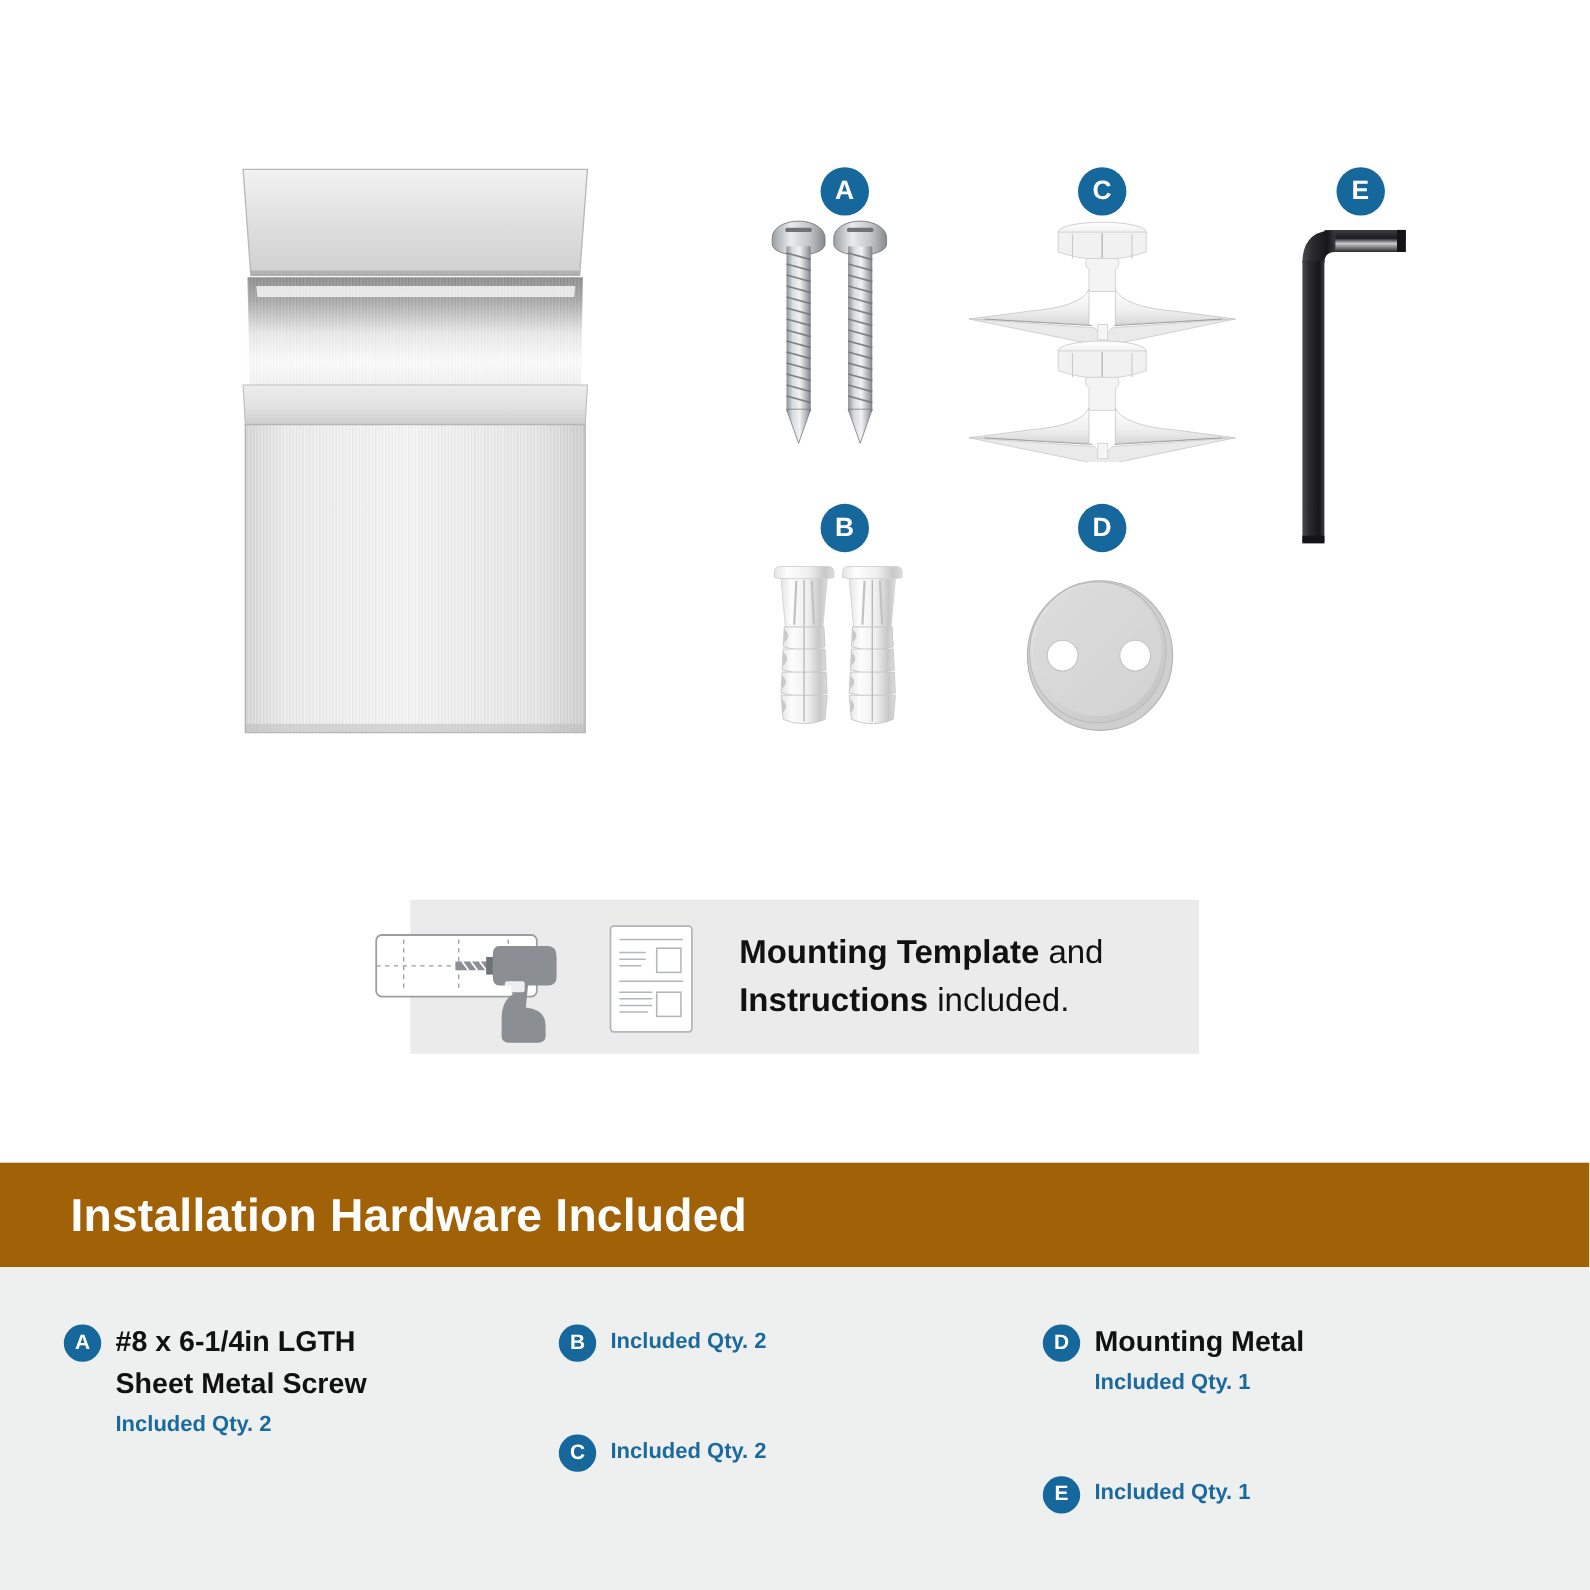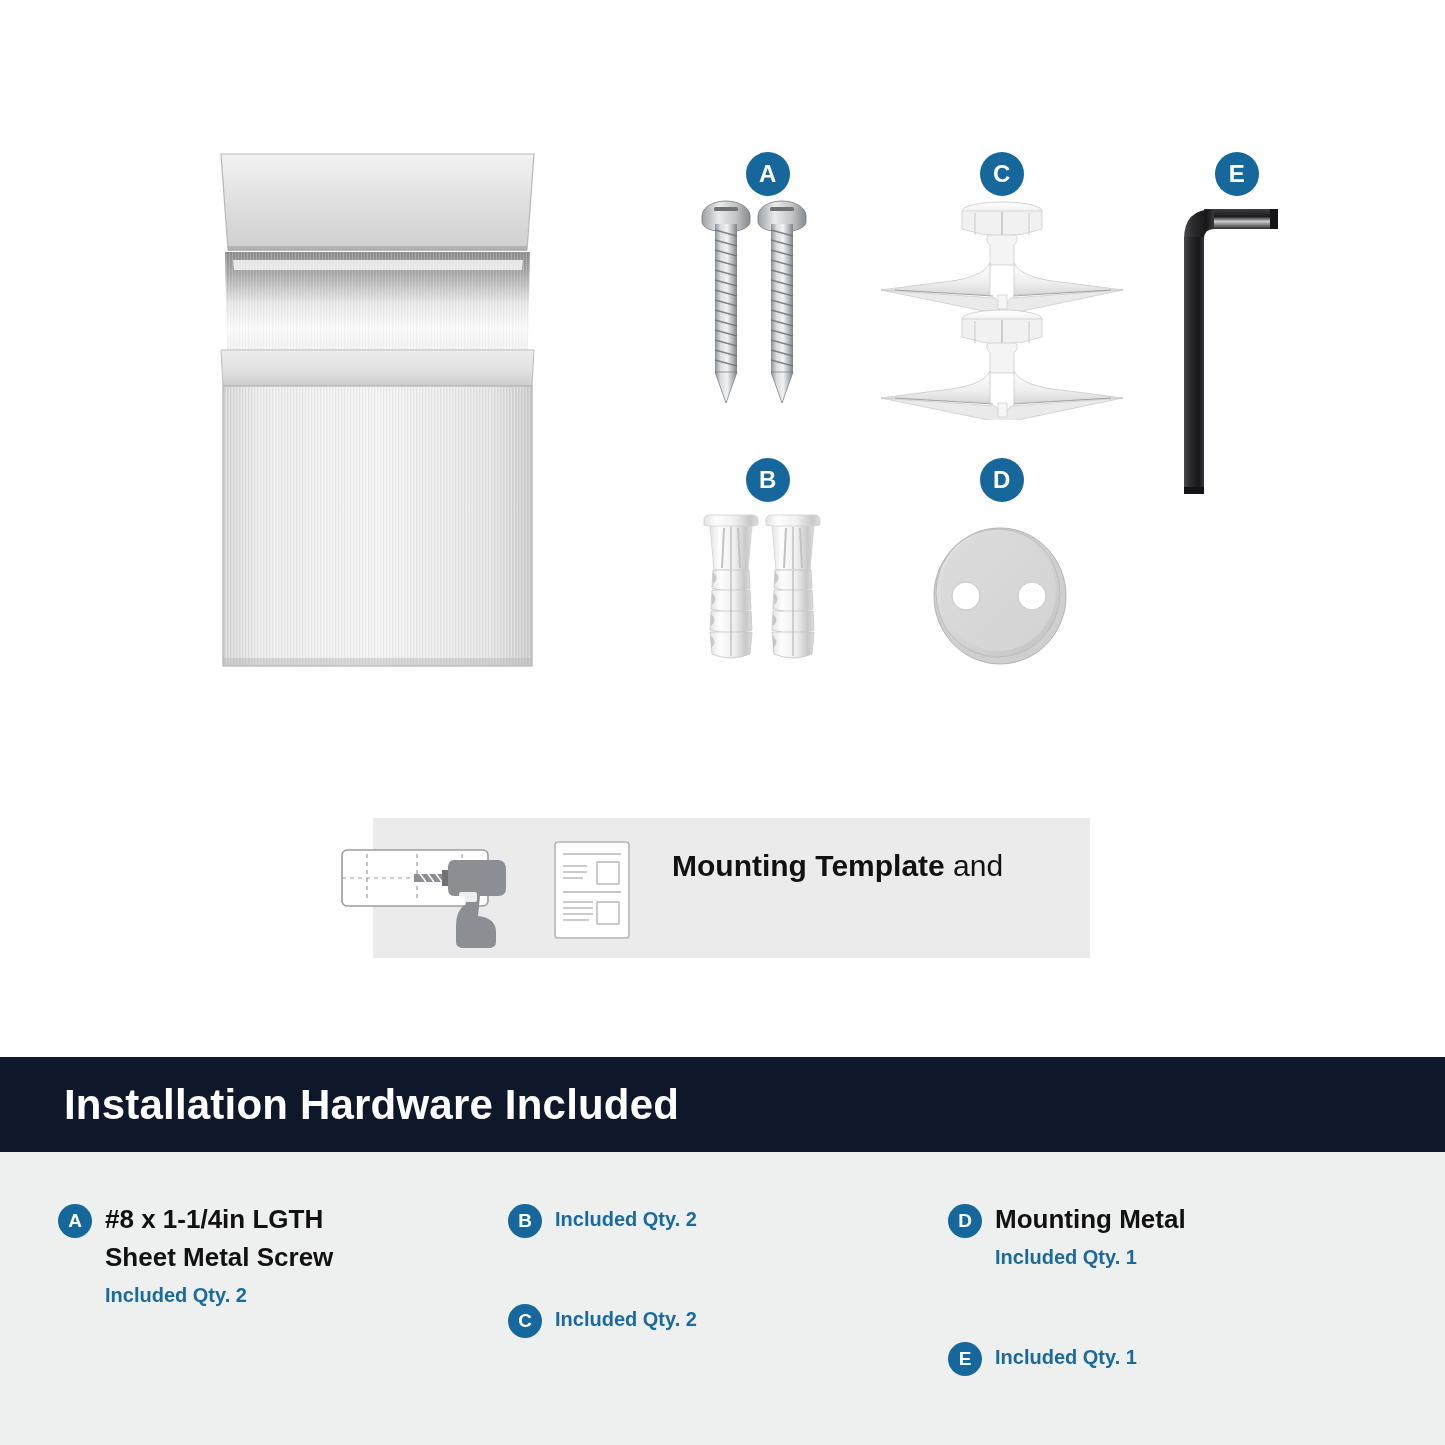--- a/index.html
+++ b/index.html
@@ -97,21 +97,21 @@
   }
   #template-banner .banner-text b { font-weight: bold; }
 
   
   #hardware-header {
     position: absolute;
     left: 0;
     top: 1057px;
     width: 1445px;
     height: 95px;
-    background: #0f172a;
+    background: #a16207;
     display: flex;
     align-items: center;
   }
   #hardware-header .title {
     color: #ffffff;
     font-size: 42px;
     font-weight: bold;
     padding-left: 64px;
     letter-spacing: 0.2px;
   }
@@ -416,34 +416,37 @@
       <path d="M10,80 L36,80"></path>
     </g>
     <rect x="44" y="22" width="22" height="22" fill="#ffffff" stroke="#b3b6ba" stroke-width="1.4"></rect>
     <rect x="44" y="62" width="22" height="22" fill="#ffffff" stroke="#b3b6ba" stroke-width="1.4"></rect>
   </svg>
 
   <div class="banner-text">
     <div>
       <b>Mounting Template</b><span> and</span>
     </div>
+    <div>
+      <b>Instructions</b><span> included.</span>
+    </div>
   </div>
 </div>
 
 <div id="hardware-header">
   <div class="title">Installation Hardware Included</div>
 </div>
 
 <div id="legend-area">
 
   <div class="legend-col" id="legend-col-1">
     <div class="legend-item">
       <div class="legend-badge">A</div>
       <div class="legend-body">
-        <div class="legend-name">#8 x 1-1/4in LGTH
+        <div class="legend-name">#8 x 6-1/4in LGTH
 Sheet Metal Screw</div>
         <div class="legend-qty">Included Qty. 2</div>
       </div>
     </div>
   </div>
 
   <div class="legend-col" id="legend-col-2">
     <div class="legend-item">
       <div class="legend-badge">B</div>
       <div class="legend-body">

